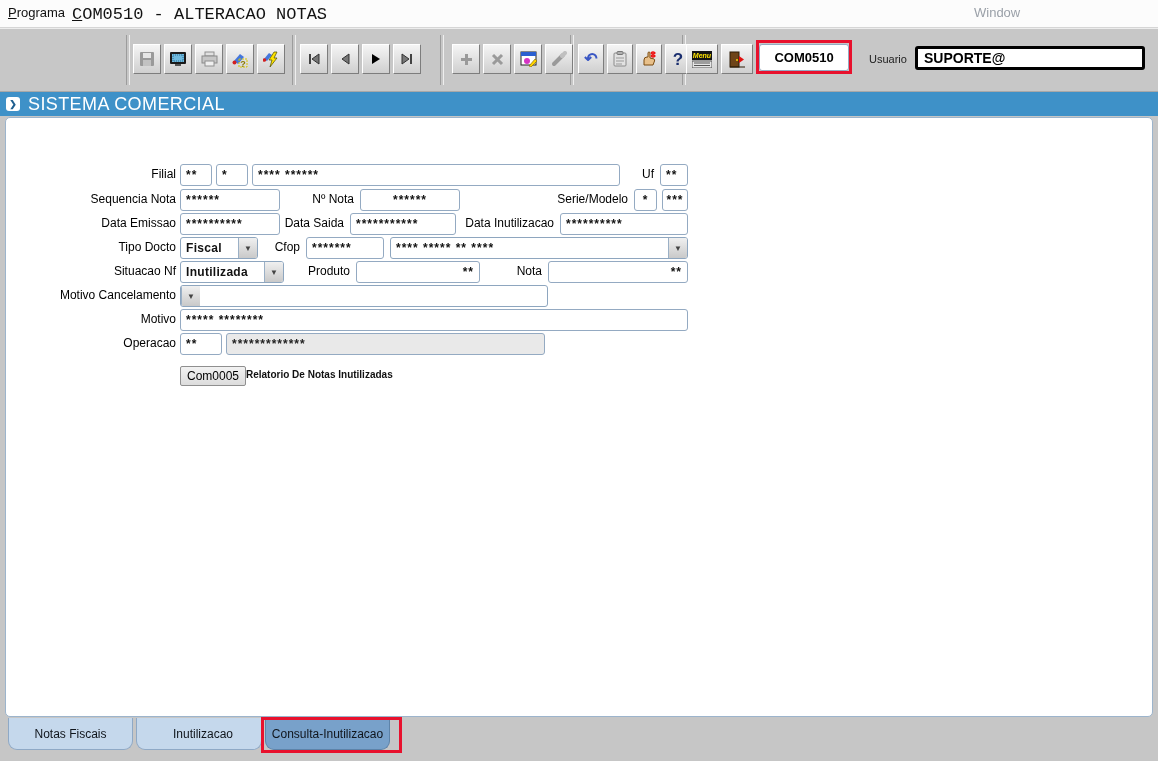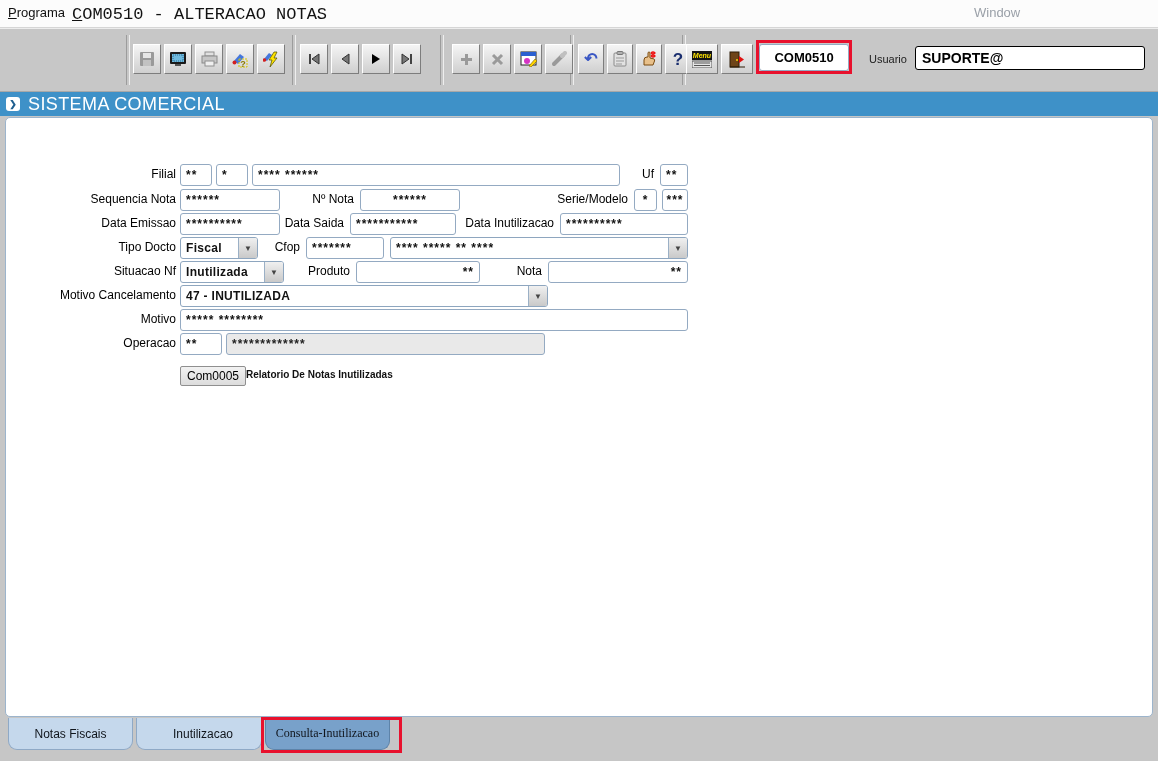--- a/index.html
+++ b/index.html
@@ -25,21 +25,21 @@
   .tbtn.wide{width:32px;}
   .glyph{font-size:15px;line-height:1;}
   .blue{color:#3a57c4;}
   .navy{color:#1a2e6e;font-weight:bold;}
 
   #prog-code-box{position:absolute;left:756px;top:11px;width:96px;height:34px;border:3px solid #e8112d;
                  box-sizing:border-box;display:flex;align-items:center;justify-content:center;background:transparent;}
   #prog-code{width:84px;height:23px;border:1px solid #94aac2;border-radius:3px;text-align:center;
              font-weight:bold;font-size:13px;font-family:"Liberation Sans",sans-serif;background:#fff;}
   #usuario-label{position:absolute;left:869px;top:24px;font-size:11px;color:#222;}
-  #usuario-input{position:absolute;left:915px;top:17px;width:230px;height:24px;border:1px solid #000000;
+  #usuario-input{position:absolute;left:915px;top:17px;width:230px;height:24px;border:3px solid #000000;
                  border-radius:3px;box-sizing:border-box;font-weight:bold;font-size:14px;padding:0 6px;
                  font-family:"Liberation Sans",sans-serif;background:#fff;}
 
   
   #panel-titlebar{position:absolute;top:92px;left:0;width:1158px;height:24px;background:#3e91c8;
                   display:flex;align-items:center;color:#fff;}
   #panel-titlebar .chip{margin:0 8px 0 6px;width:14px;height:14px;background:#fff;border-radius:3px;
                         display:flex;align-items:center;justify-content:center;font-size:9px;color:#1f5f8f;font-weight:bold;}
   #panel-title-text{font-size:18px;letter-spacing:.4px;}
 
@@ -62,21 +62,21 @@
 
   #report-btn{position:absolute;left:174px;top:248px;height:20px;padding:1px 6px;border:1px solid #8f8f8f;
               background:linear-gradient(#f2f2f2,#dcdcdc);font:12px "Liberation Sans",sans-serif;border-radius:2px;}
   #report-label{position:absolute;left:240px;top:251px;font-weight:bold;font-size:10px;}
 
   
   #tabbar{position:absolute;top:718px;left:0;width:1158px;height:36px;}
   .tab{position:absolute;top:0;height:32px;border:1px solid #8fa9c6;border-top:none;
        border-radius:0 0 9px 9px;background:#c5d8ec;display:flex;align-items:center;justify-content:center;
        font-size:12px;color:#10151c;box-sizing:border-box;cursor:default;}
-  .tab.active{background:#78a1ca;border-color:#5d83a9;font-weight:normal;font-family:Liberation Serif, serif;}
+  .tab.active{background:#78a1ca;border-color:#5d83a9;font-weight:normal;}
   #tab-0{left:8px;width:125px;}
   #tab-1{left:136px;width:126px;padding-left:8px;}
   #tab-2{left:265px;width:125px;}
   #tab-annotation{position:absolute;left:261px;top:-1px;width:141px;height:36px;border:3px solid #e8112d;
                   box-sizing:border-box;pointer-events:none;}
 
   svg{display:block;}
 </style>
 </head>
 <body>
@@ -277,21 +277,20 @@
       <span class="dd-val">Inutilizada</span>
       <span class="dd-btn">▼</span>
     </div>
     <span class="flabel" style="left:252px;width:92px;top:146px">Produto</span>
     <input class="inp right" style="left: 350px; top: 143px; width: 124px;" readonly="" value="**">
     <span class="flabel" style="left:474px;width:62px;top:146px">Nota</span>
     <input class="inp right" style="left: 542px; top: 143px; width: 140px;" readonly="" value="**">
 
     <span class="flabel" style="left:0;width:170px;top:170px">Motivo Cancelamento</span>
     <div class="dd" style="left:174px;top:167px;width:368px">
-      <span class="dd-val">47 - INUTILIZADA</span>
       <span class="dd-btn">▼</span>
     </div>
 
     <span class="flabel" style="left:0;width:170px;top:194px">Motivo</span>
     <input class="inp" style="left: 174px; top: 191px; width: 508px;" readonly="" value="***** ********">
 
     <span class="flabel" style="left:0;width:170px;top:218px">Operacao</span>
     <input class="inp" style="left: 174px; top: 215px; width: 42px;" readonly="" value="**">
     <input class="inp dis" style="left: 220px; top: 215px; width: 319px;" readonly="" value="*************">
 

